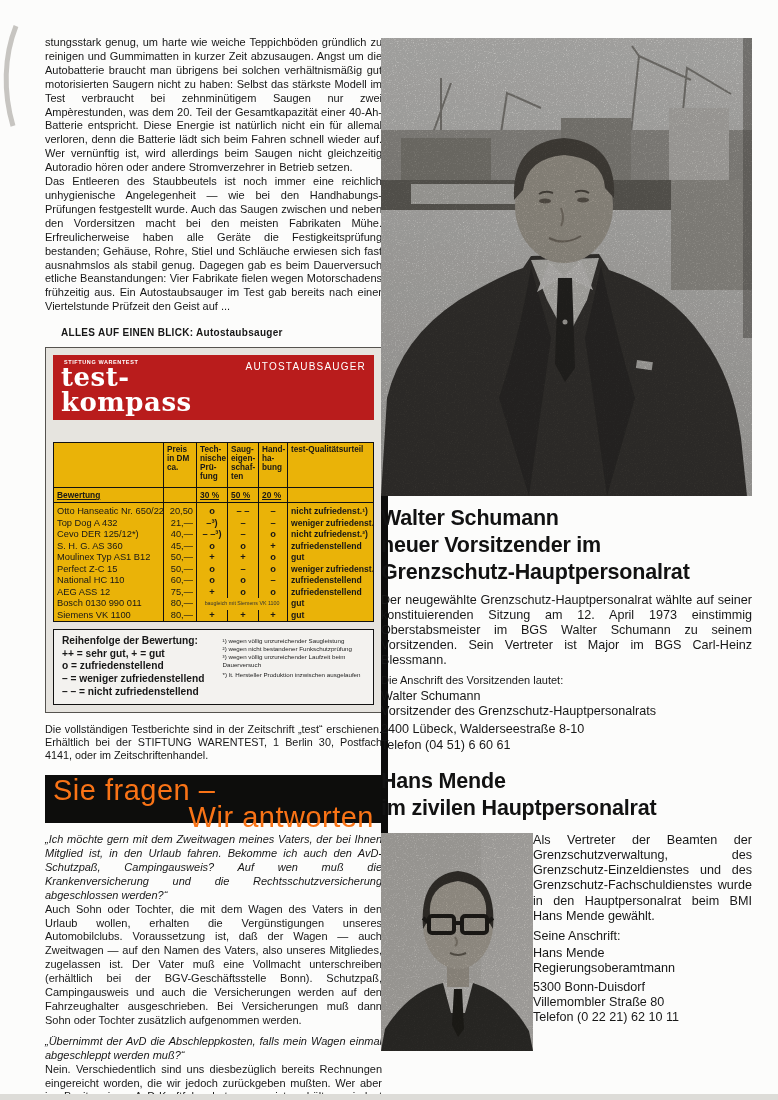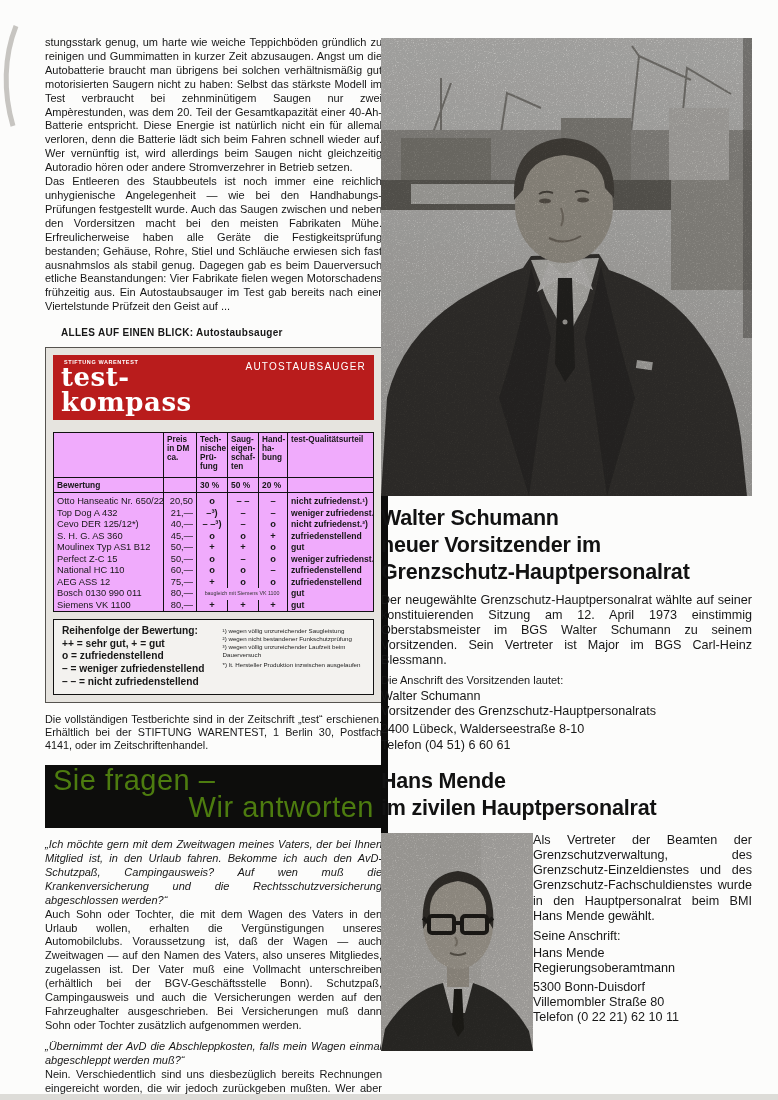--- a/index.html
+++ b/index.html
@@ -18,43 +18,43 @@
   
   .body-text{font-size:11px;line-height:13.9px;text-align:justify;margin:0;}
   .section-heading{margin:13px 16px 0;font-size:10px;font-weight:bold;letter-spacing:.3px;}
 
   
   .tk-box{margin-top:9px;background:#e6e4df;border:1px solid #55534f;padding:7px;}
   .tk-band{background:#b91c1c;color:#fff;padding:3px 8px 5px;display:flex;justify-content:space-between;}
   .tk-logo-small{display:block;font-size:5.5px;letter-spacing:.6px;font-weight:bold;margin:1px 0 0 3px;}
   .tk-logo-main{font-family:"DejaVu Serif",serif;font-weight:bold;font-size:26px;line-height:25px;letter-spacing:.5px;}
   .tk-category{font-size:10px;letter-spacing:1.2px;margin-top:3px;}
-  .tk-table{width:100%;border-collapse:collapse;margin-top:12px;background:#f0abfc;border:1.5px solid #111;table-layout:fixed;}
+  .tk-table{width:100%;border-collapse:collapse;margin-top:22px;background:#eab308;border:1.5px solid #111;table-layout:fixed;}
   .tk-table th,.tk-table td{border-left:1px solid #111;padding:1px 3px;overflow:hidden;}
   .tk-table th:first-child,.tk-table td:first-child{border-left:none;}
   .tk-table thead tr.head-row th{font-size:8.2px;font-weight:bold;text-align:left;vertical-align:top;
         white-space:pre-line;line-height:8.8px;padding-top:3px;height:40px;}
   .tk-table thead tr.weights-row th{font-size:8.4px;font-weight:bold;text-align:left;
-        border-top:1px solid #111;border-bottom:1px solid #111;padding:2px 3px;}
+        border-top:1px solid #111;border-bottom:1px solid #111;padding:2px 3px;text-decoration:underline;}
   .tk-table tbody td{font-size:9.3px;line-height:9.5px;white-space:nowrap;}
   .tk-table tbody tr:first-child td{padding-top:4px;}
   .c-price{text-align:right;}
   .c-sym{text-align:center;font-weight:bold;}
   .c-verdict{font-weight:bold;font-size:8.6px !important;}
   .c-note{font-size:5.3px !important;text-align:center;color:#333;}
   .tk-legend{margin-top:7px;background:#f3f2ef;border:1.5px solid #111;display:flex;padding:5px 8px 6px;}
   .tk-legend-left{width:53%;font-size:10.2px;line-height:12.6px;font-weight:bold;}
   .tk-legend-title{font-weight:bold;}
   .tk-legend-right{flex:1;font-size:6.2px;line-height:7.8px;padding-top:2px;color:#222;}
   .tk-legend-right div:last-child{margin-top:3px;}
 
   .tk-note{margin:10px 0 0;font-size:10.8px;line-height:13px;text-align:justify;}
 
   
-  .qa-banner{margin-top:13px;background:#0d0d0c;color:#4d7c0f;height:63px;padding:1px 8px 3px;box-sizing:border-box;}
+  .qa-banner{margin-top:13px;background:#0d0d0c;color:#f97316;height:48px;padding:1px 8px 3px;box-sizing:border-box;}
   .qa-banner .l1{font-size:29px;line-height:29px;letter-spacing:.5px;}
   .qa-banner .l2{font-size:29px;line-height:24px;text-align:right;letter-spacing:.5px;}
 
   .qa-q{margin:10px 0 0;font-style:italic;font-size:11px;line-height:13.9px;text-align:justify;}
   .qa-a{margin:0;font-size:11px;line-height:13.9px;text-align:justify;}
   .qa-q2{margin-top:7px;}
 
   
   .photo1{width:371px;height:458px;display:block;background:#cfcdc8;}
   .headline{margin:9px 0 0;font-size:21.5px;font-weight:bold;line-height:27px;letter-spacing:-.2px;color:#121212;}

